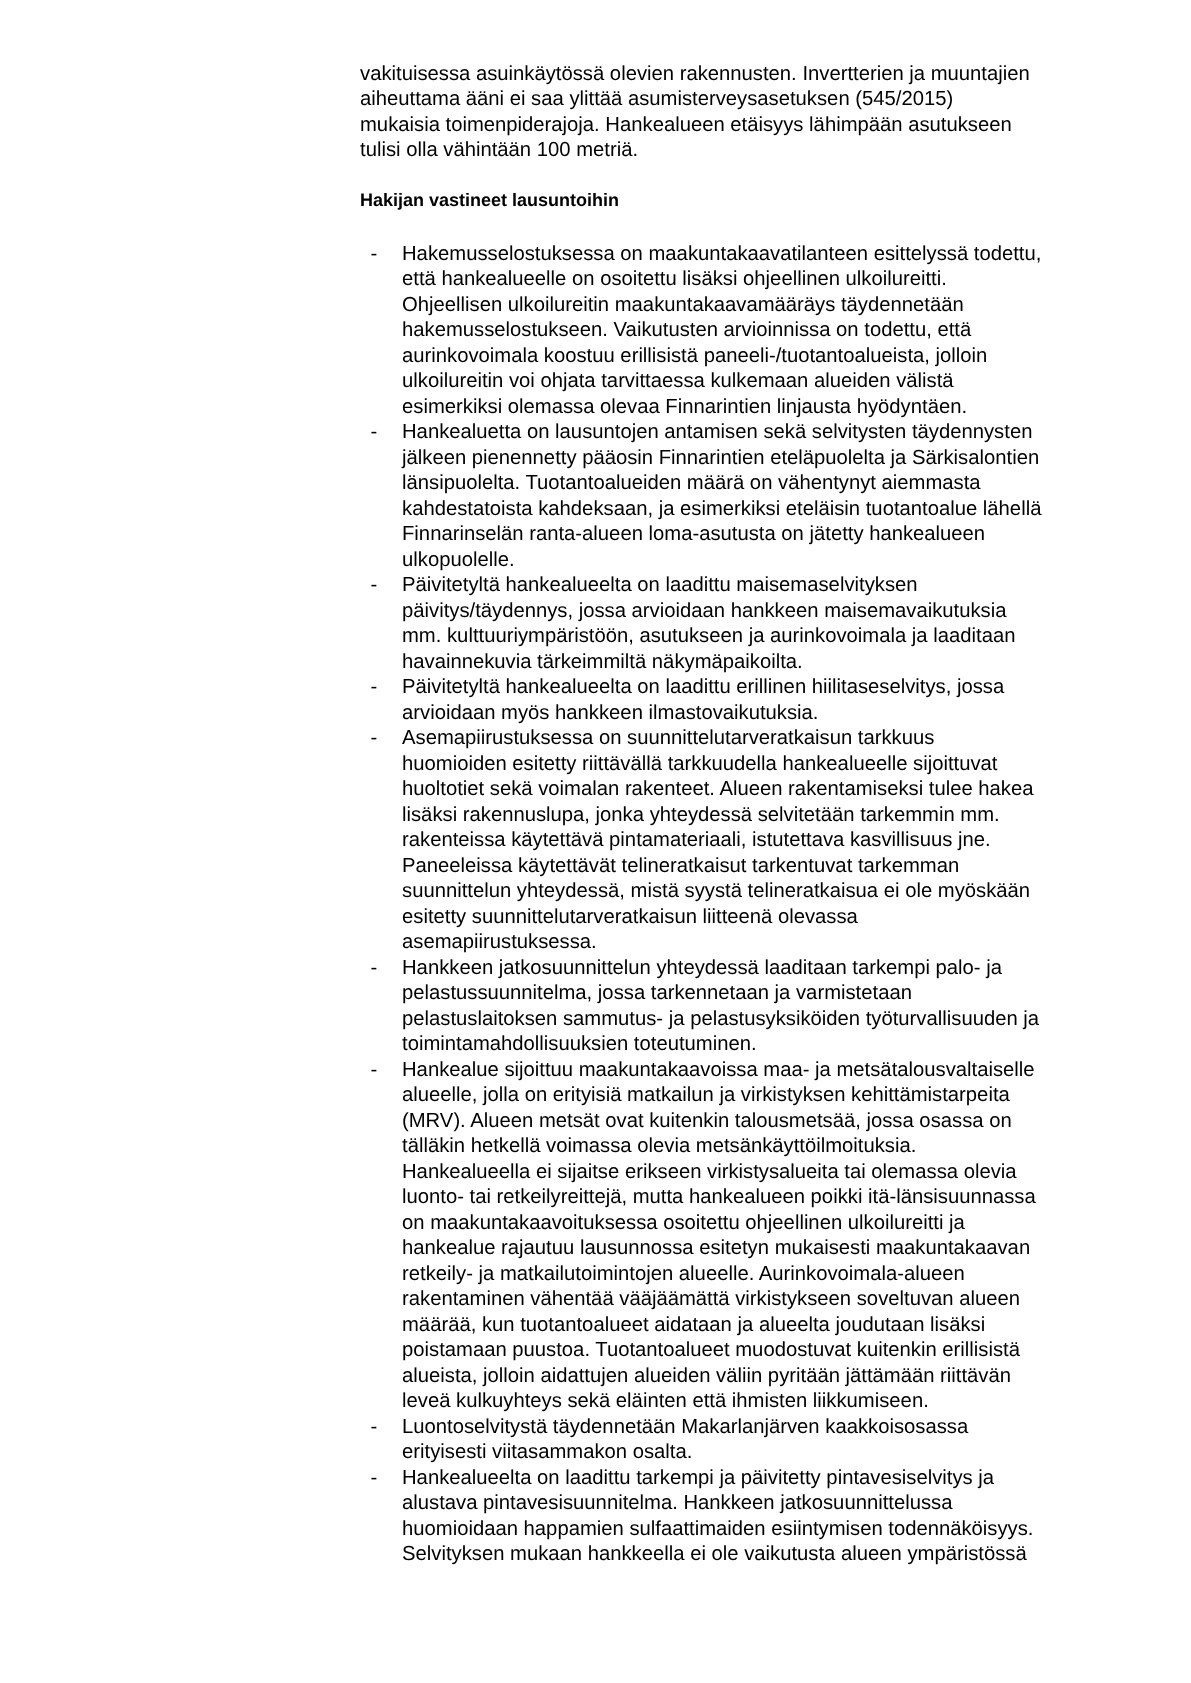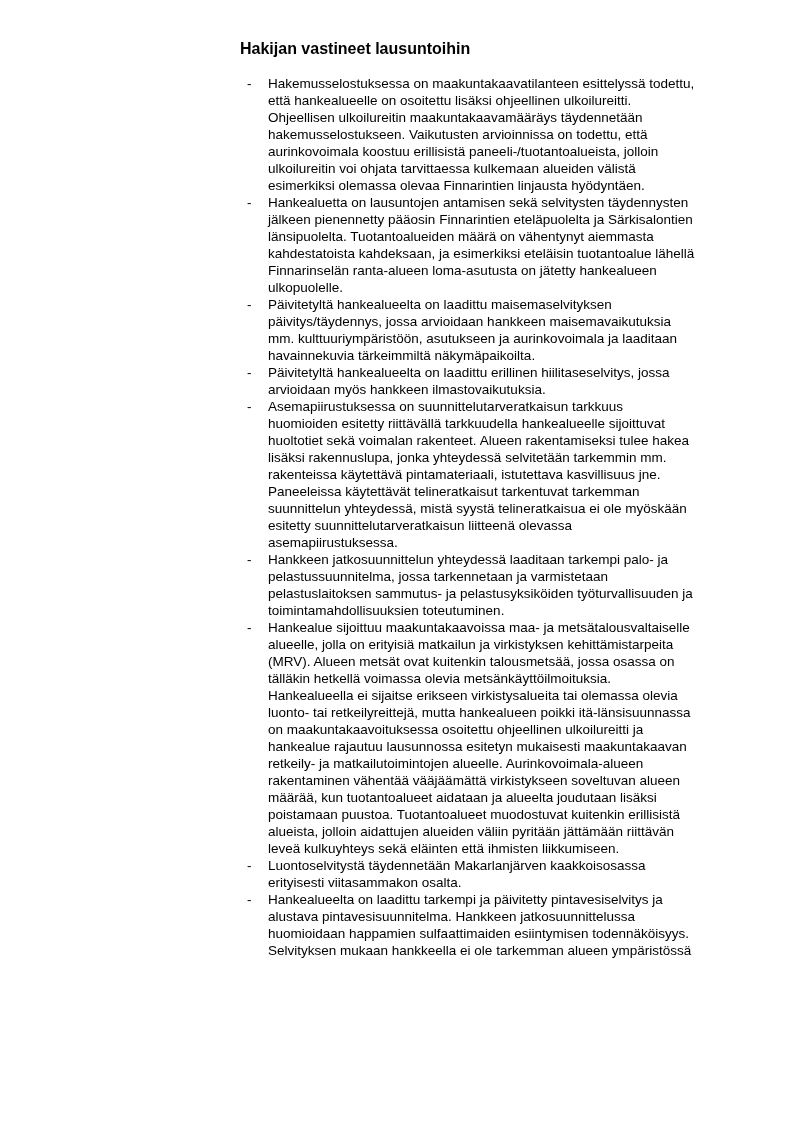--- a/index.html
+++ b/index.html
@@ -26,21 +26,21 @@
     line-height: 17px;
   }
   .para {
     margin: 0 0 17px 0;
     white-space: pre-line;
   }
   .para.lead {
     margin: 0;
   }
   .heading {
-    font-size: 16px;
+    font-size: 12px;
     font-weight: 700;
     line-height: 17px;
     margin: 0 0 18px 0;
   }
   ul.bullets {
     list-style: none;
     margin: 0;
     padding: 0;
   }
   ul.bullets li {
@@ -56,20 +56,24 @@
     flex: 1;
     white-space: pre-line;
   }
 </style>
 </head>
 <body>
 
 <div class="page">
   <div class="content">
 
+    <p class="para">vakituisessa asuinkäytössä olevien rakennusten. Invertterien ja muuntajien
+aiheuttama ääni ei saa ylittää asumisterveysasetuksen (545/2015)
+mukaisia toimenpiderajoja. Hankealueen etäisyys lähimpään asutukseen
+tulisi olla vähintään 100 metriä.</p>
 
     <h2 class="heading">Hakijan vastineet lausuntoihin</h2>
 
 
     <ul class="bullets">
       <li>
         <span class="dash">-</span>
         <span class="btext">Hakemusselostuksessa on maakuntakaavatilanteen esittelyssä todettu,
 että hankealueelle on osoitettu lisäksi ohjeellinen ulkoilureitti.
 Ohjeellisen ulkoilureitin maakuntakaavamääräys täydennetään
@@ -138,18 +142,18 @@
       <li>
         <span class="dash">-</span>
         <span class="btext">Luontoselvitystä täydennetään Makarlanjärven kaakkoisosassa
 erityisesti viitasammakon osalta.</span>
       </li>
       <li>
         <span class="dash">-</span>
         <span class="btext">Hankealueelta on laadittu tarkempi ja päivitetty pintavesiselvitys ja
 alustava pintavesisuunnitelma. Hankkeen jatkosuunnittelussa
 huomioidaan happamien sulfaattimaiden esiintymisen todennäköisyys.
-Selvityksen mukaan hankkeella ei ole tarkemman alueen ympäristössä</span>
+Selvityksen mukaan hankkeella ei ole vaikutusta alueen ympäristössä</span>
       </li>
     </ul>
 
   </div>
 </div>
 
 </body></html>

